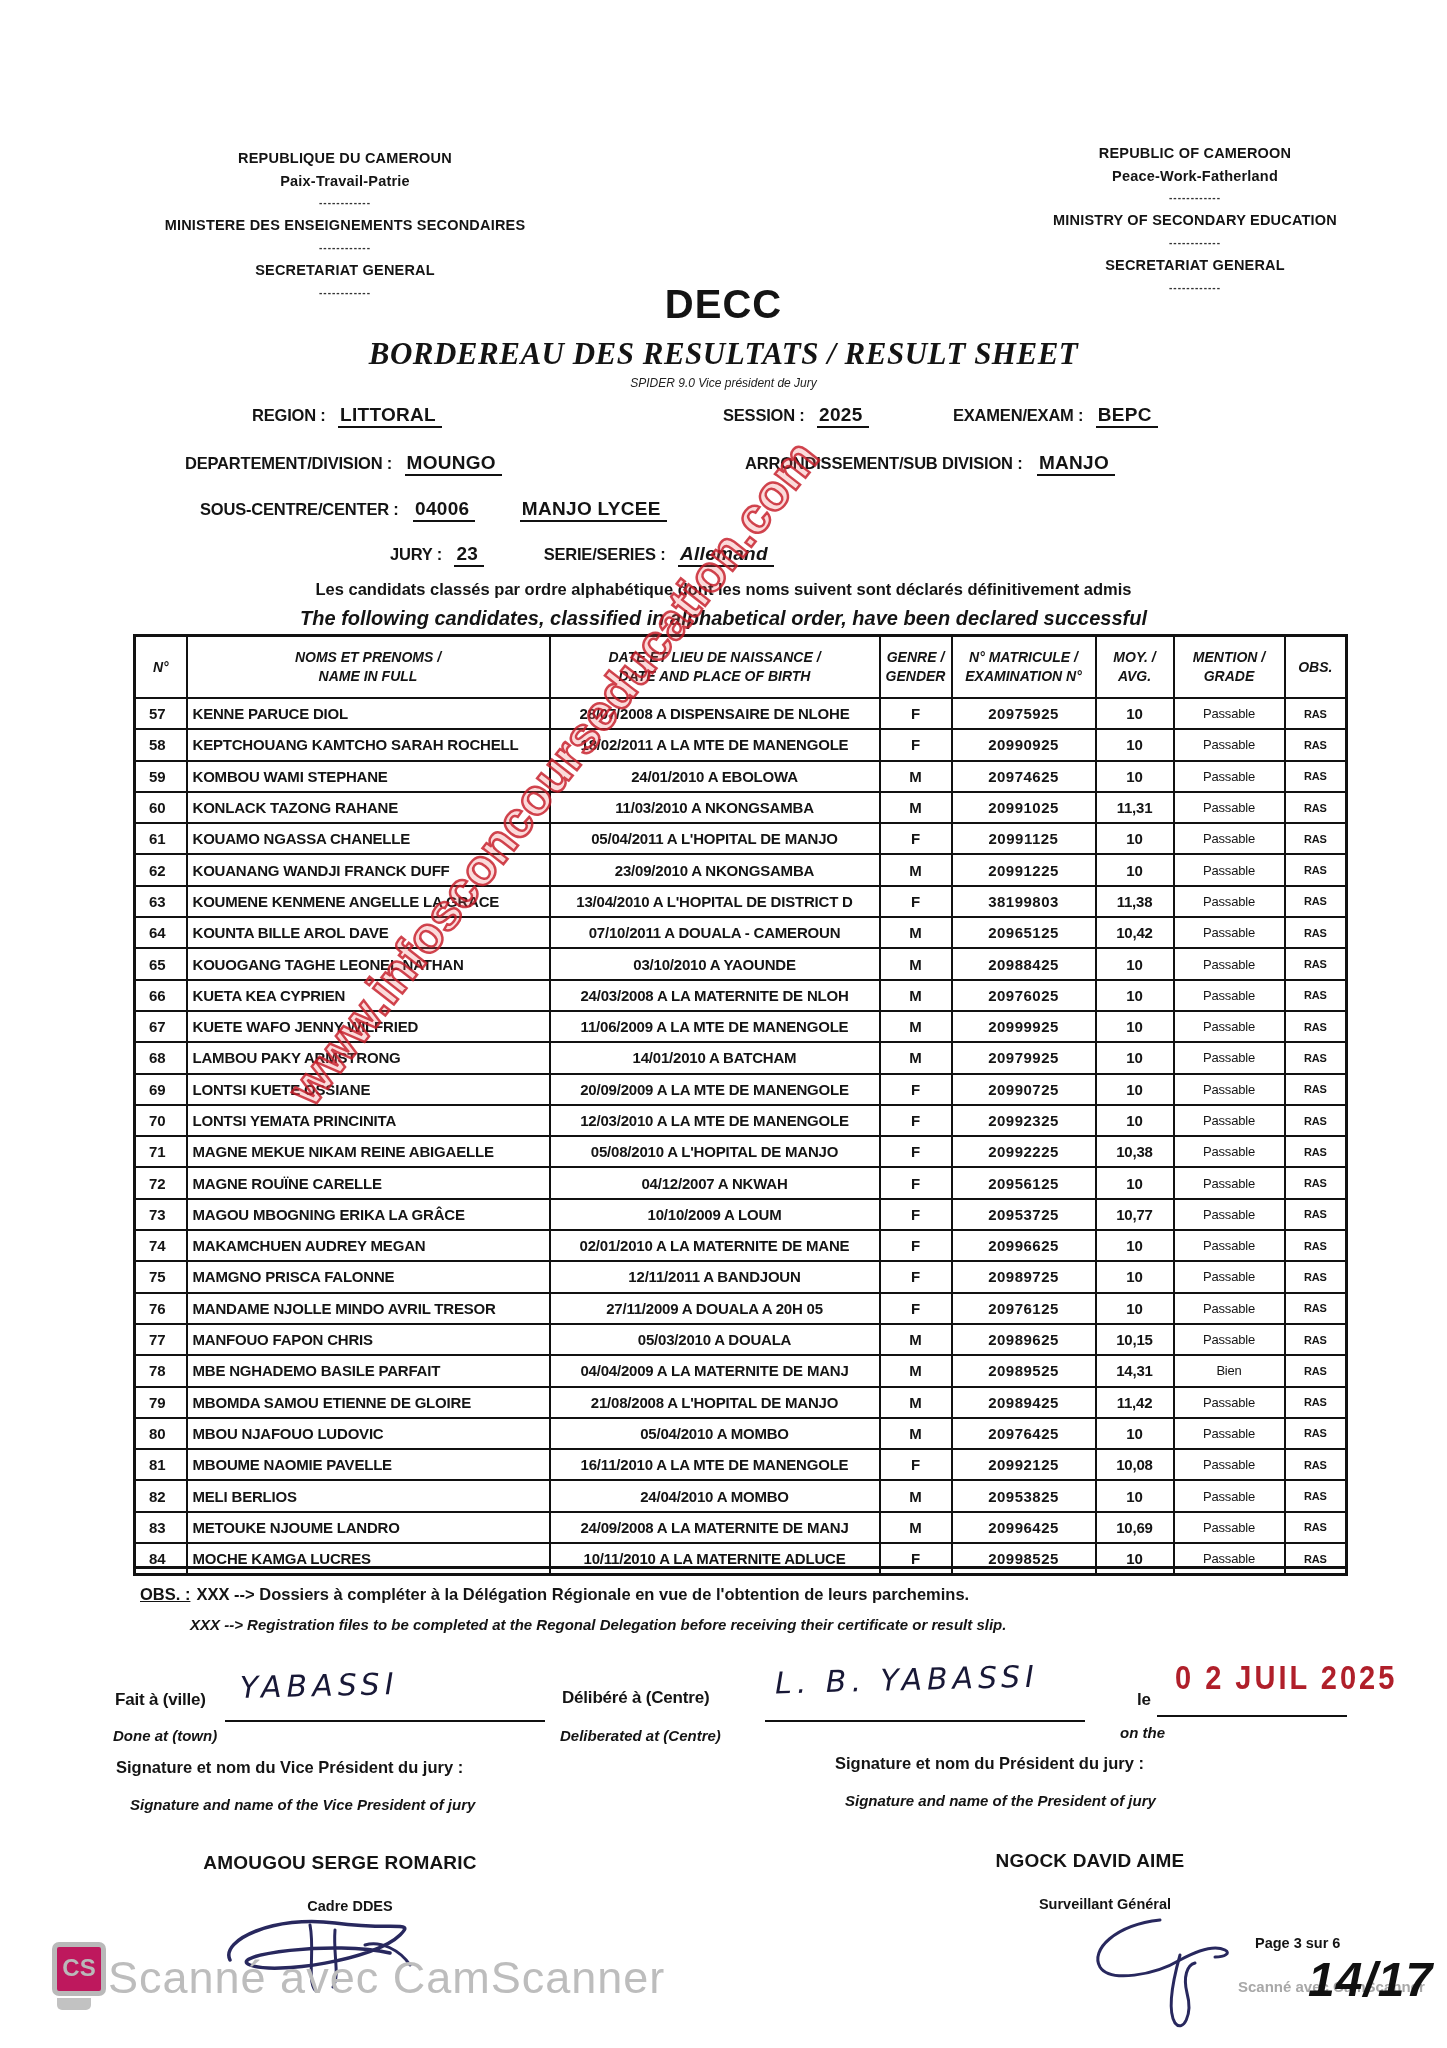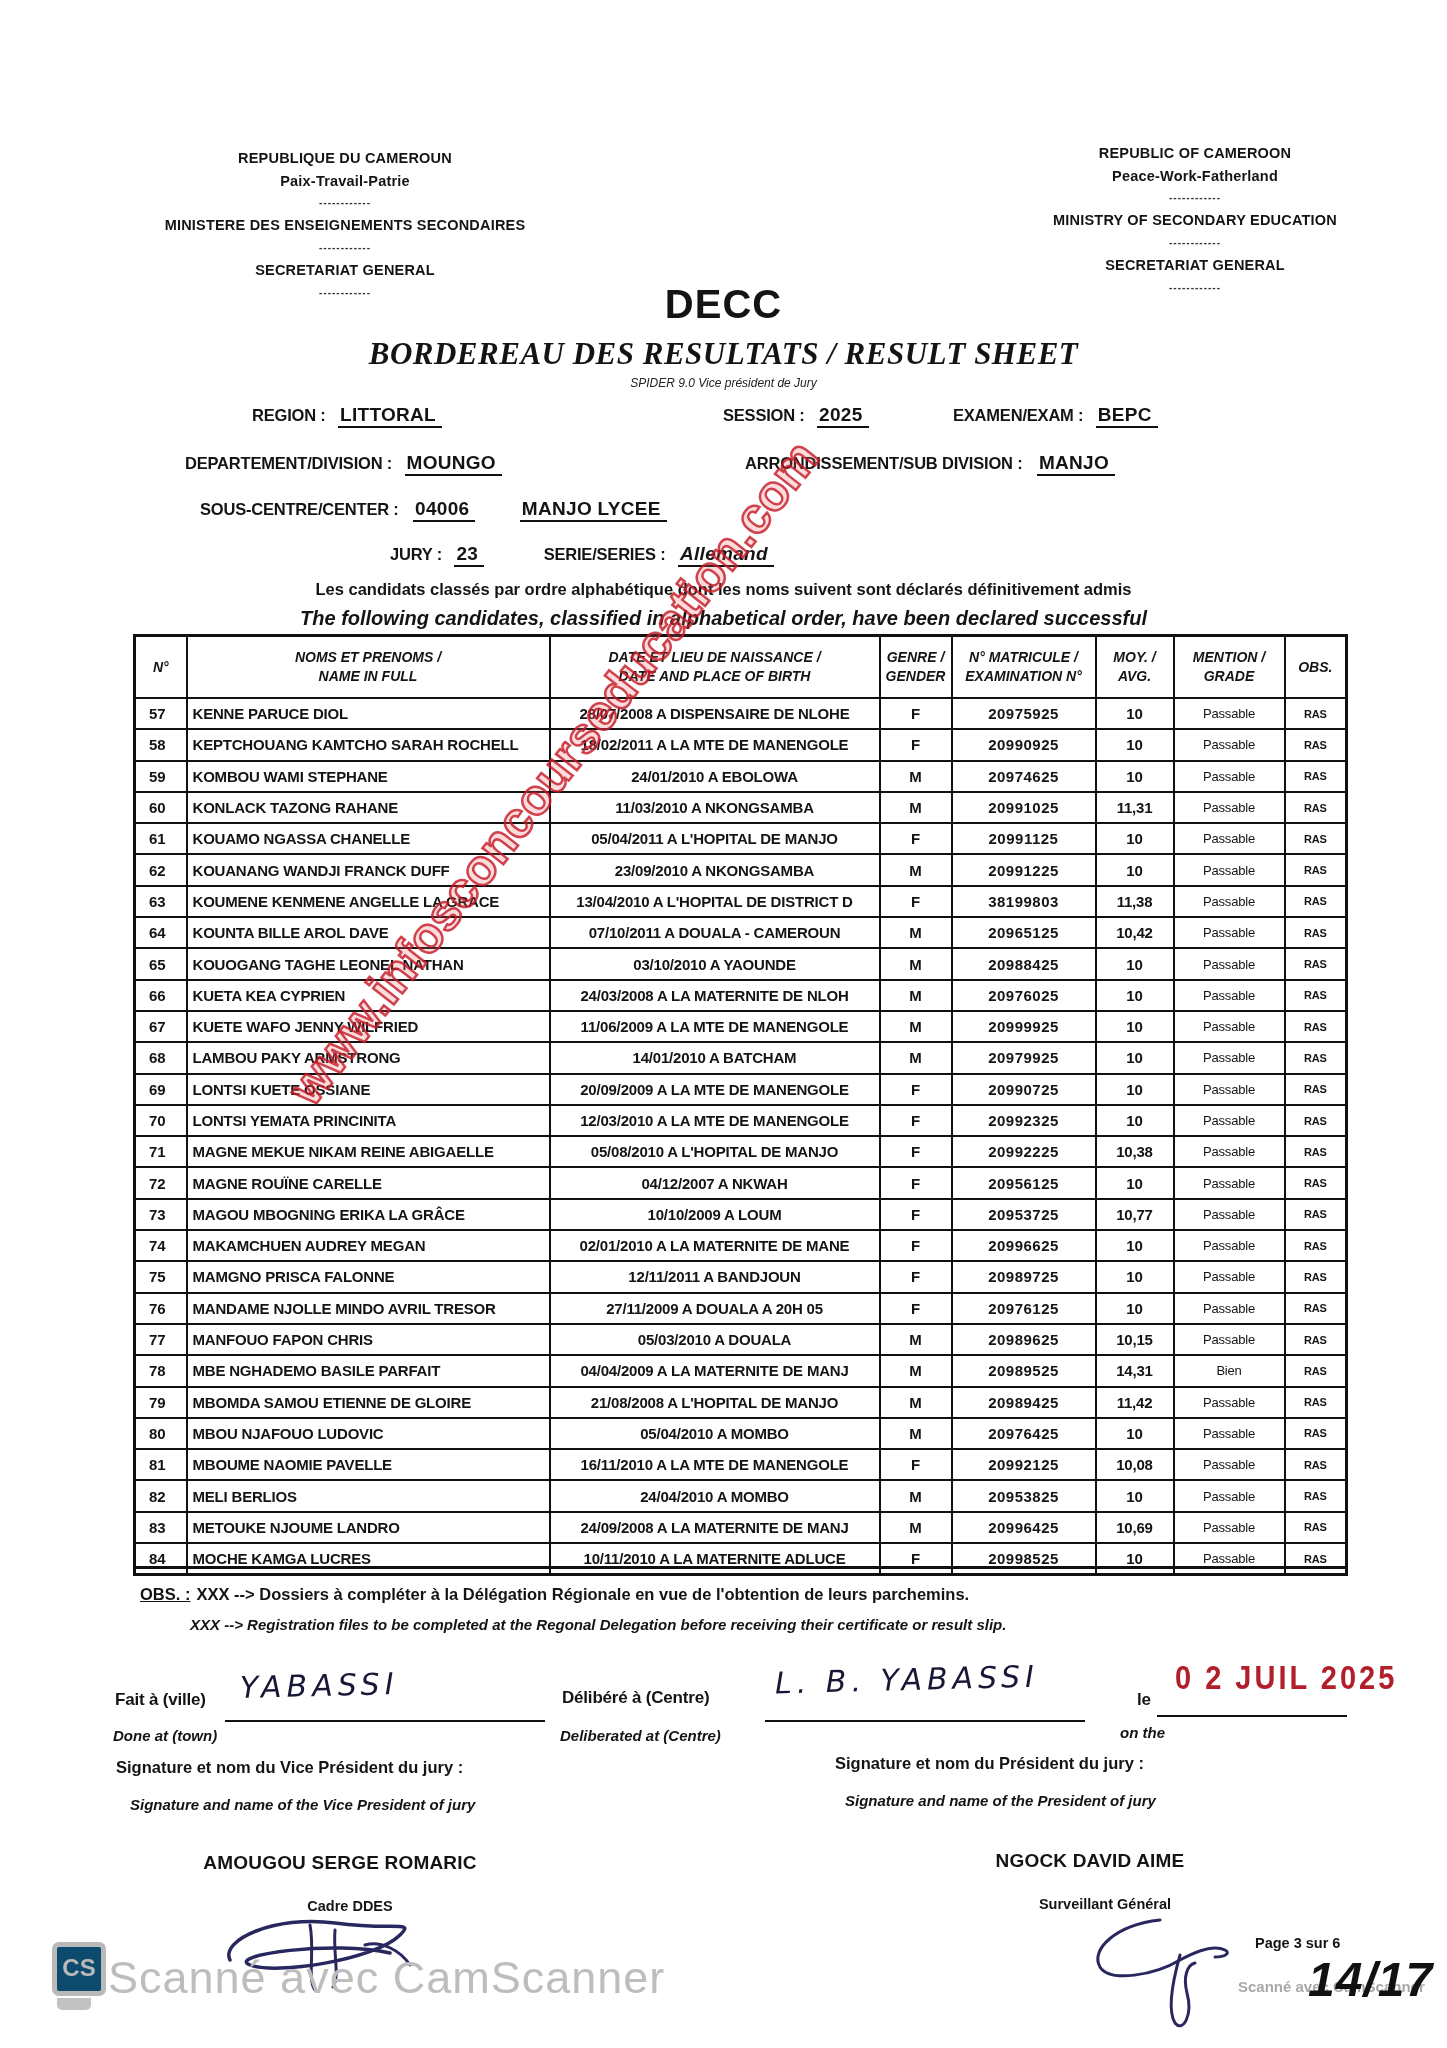--- a/index.html
+++ b/index.html
@@ -71,21 +71,21 @@
   .wm-diag{
     transform-origin:0 100%;transform:rotate(-52deg);
     font-size:50px;font-weight:bold;white-space:nowrap;
     color:rgba(235,90,90,0.22);
     -webkit-text-stroke:2.5px rgba(198,28,40,0.82);
     letter-spacing:0px;pointer-events:none;
   }
   .cam-big{font-size:45px;color:#bdbdbd;letter-spacing:1px;font-weight:400;}
   .cam-small{font-size:15px;color:#a8a8a8;font-weight:bold;}
   .cs-box{
-    width:44px;height:44px;border:5px solid #b9b9b9;border-radius:7px;background:#0c4a6e;
+    width:44px;height:44px;border:5px solid #b9b9b9;border-radius:7px;background:#be185d;
     color:#b9b9b9;font-size:24px;font-weight:bold;text-align:center;line-height:42px;
   }
   .cs-tab{width:34px;height:12px;background:#c2c2c2;border-radius:0 0 5px 5px;margin:2px 0 0 5px;}
   .pagenum{font-size:48px;font-weight:bold;font-style:italic;color:#111;letter-spacing:1px;}
   .ink{stroke:#28285e;fill:none;stroke-linecap:round;}
 </style>
 </head>
 <body>
 
 <div class="page">

